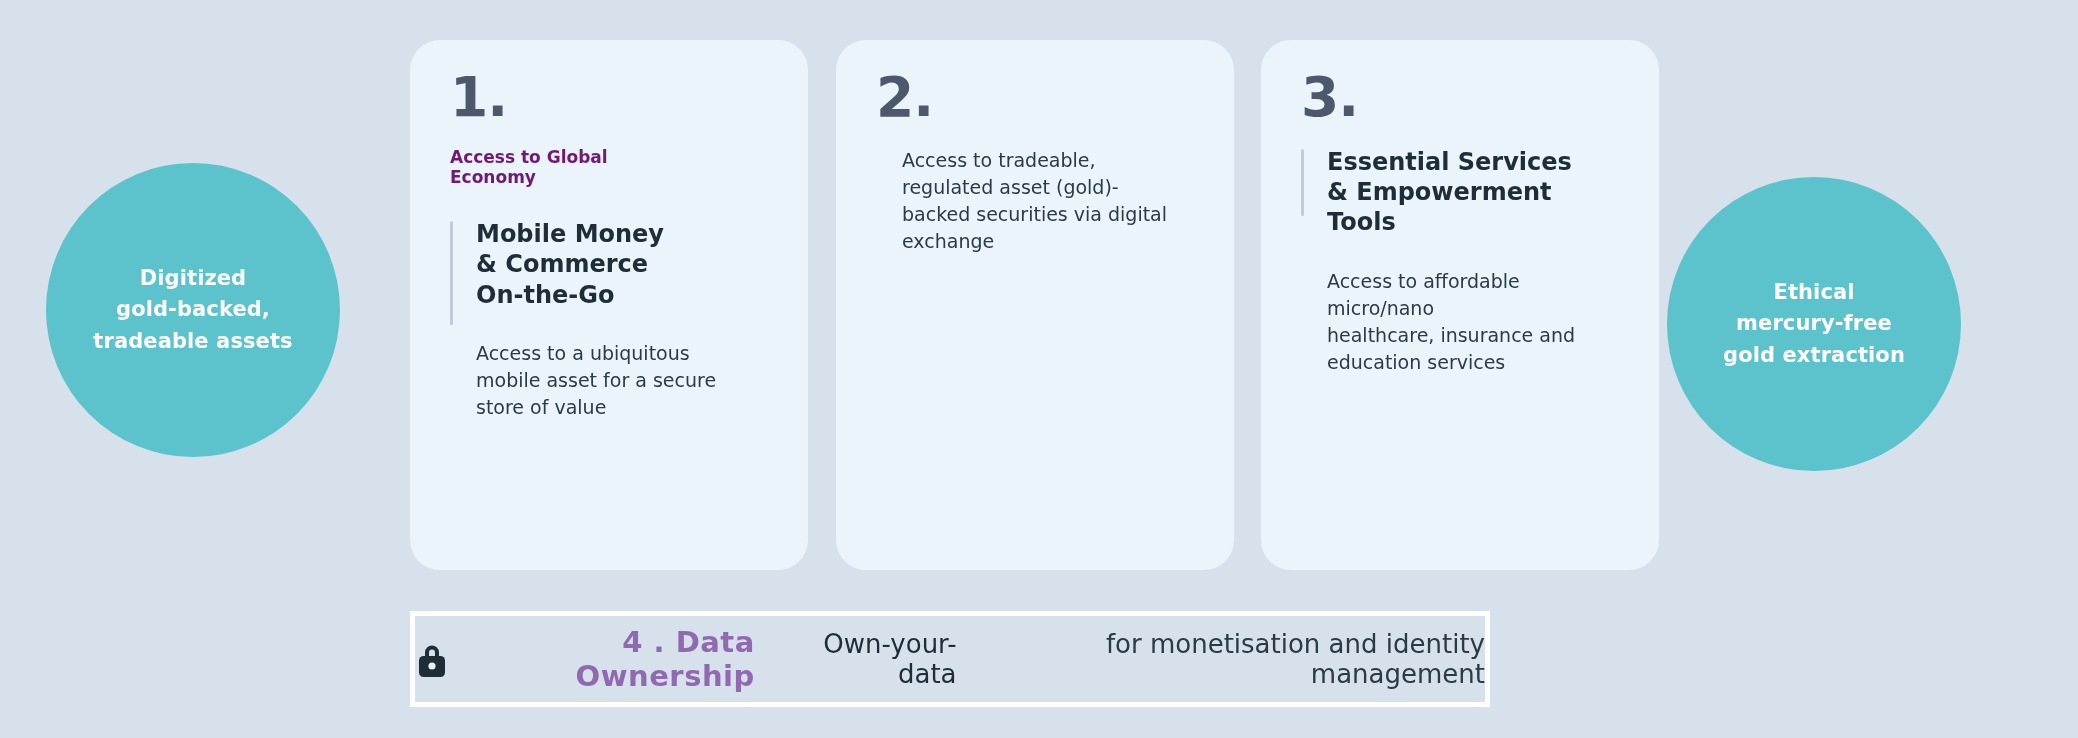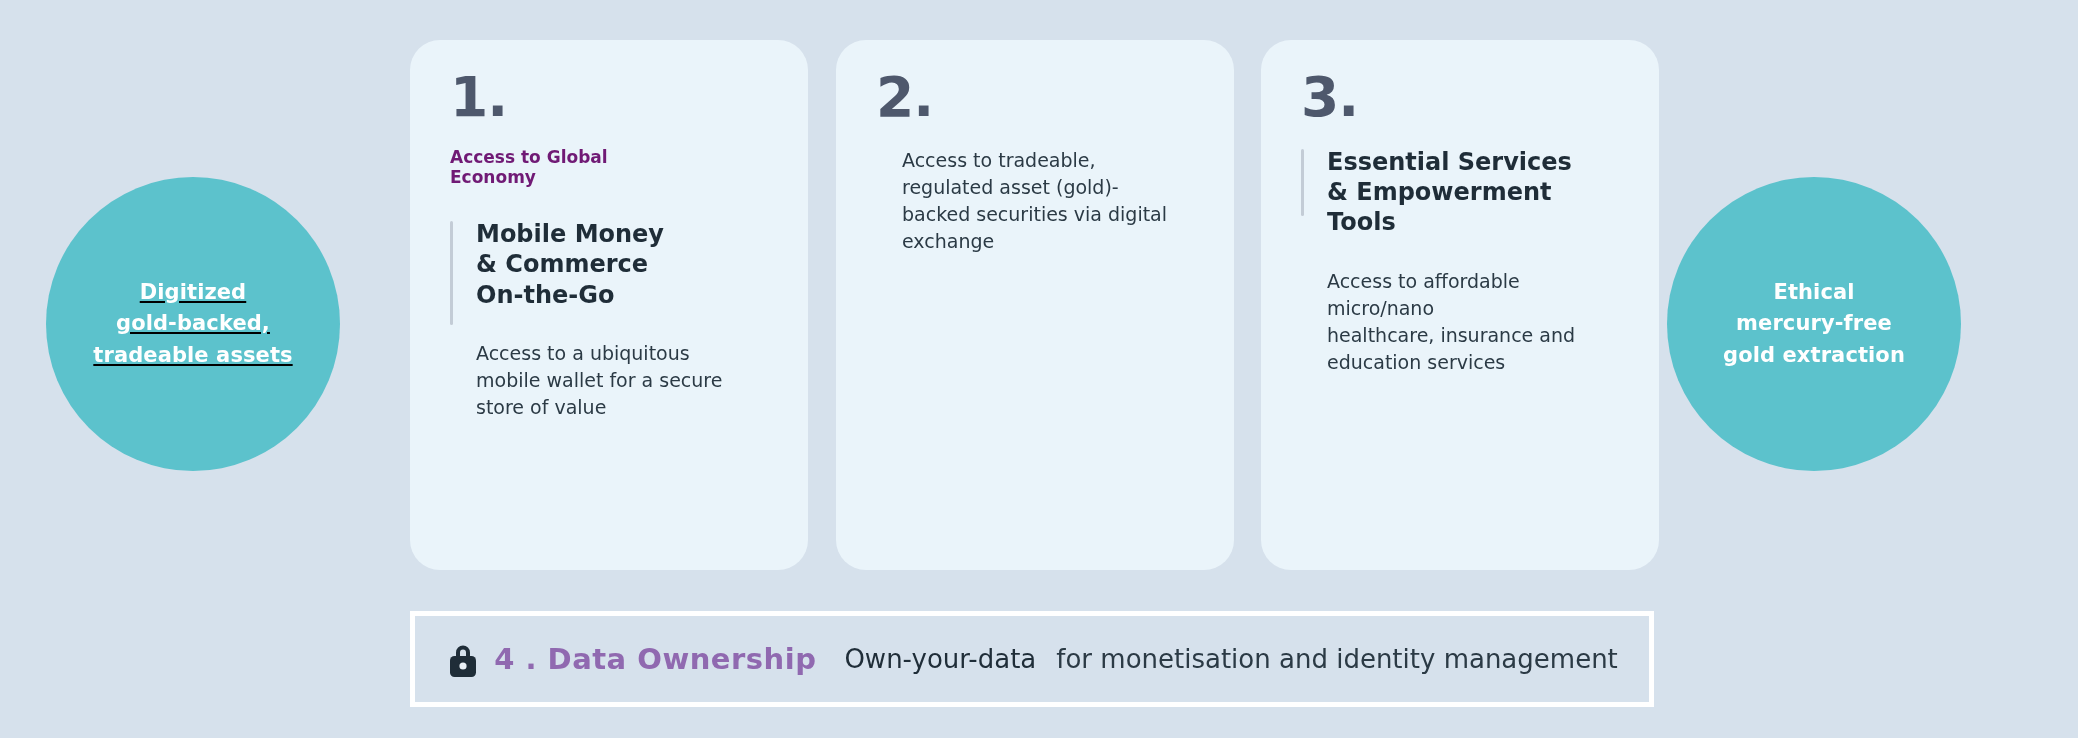--- a/index.html
+++ b/index.html
@@ -30,21 +30,21 @@
   }
   .circle-text {
     color: #ffffff;
     font-size: 21px;
     font-weight: bold;
     line-height: 1.5;
     text-align: center;
     letter-spacing: 0.1px;
     white-space: pre-line;
   }
-  #circle-left  { left: 46px;   top: 177px; width: 294px; height: 294px; text-decoration: underline; }
+  #circle-left  { left: 46px;   top: 163px; width: 294px; height: 294px; }
   #circle-right { left: 1667px; top: 177px; width: 294px; height: 294px; }
 
   
   .card {
     position: absolute;
     top: 40px;
     width: 398px;
     height: 530px;
     background: #eaf4fa;
     border-radius: 30px;
@@ -103,21 +103,21 @@
   
   #card-1 .accent-bar { bottom: 96px; }
   #card-2 .accent-bar { bottom: 130px; }
   #card-3 .accent-bar { bottom: 160px; }
 
   
   #data-ownership-bar {
     position: absolute;
     left: 410px;
     top: 611px;
-    width: 1244px;
+    width: 1080px;
     height: 96px;
     box-sizing: border-box;
     border: 5px solid #ffffff;
     display: flex;
     align-items: center;
     justify-content: center;
     gap: 12px;
     text-align: right;
   }
   .lock-icon {
@@ -161,21 +161,21 @@
   <div class="card" id="card-1">
     <div class="card-number">1.</div>
     <div class="card-heading">Access to Global
 Economy</div>
     <div class="card-body">
       <div class="accent-bar"></div>
       <div class="body-title">Mobile Money
 &amp; Commerce
 On-the-Go</div>
       <div class="body-desc">Access to a ubiquitous
-mobile wallet for a secure
+mobile asset for a secure
 store of value</div>
     </div>
   </div>
 
   <div class="card" id="card-2">
     <div class="card-number">2.</div>
     <div class="card-body">
       <div class="accent-bar"></div>
       <div class="body-desc">Access to tradeable,
 regulated asset (gold)-

